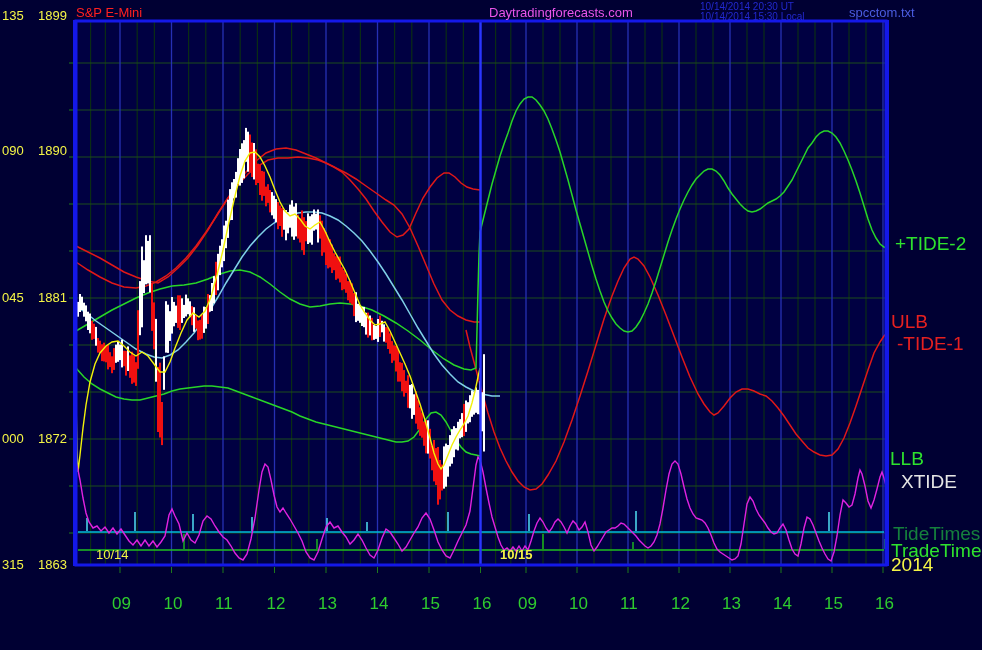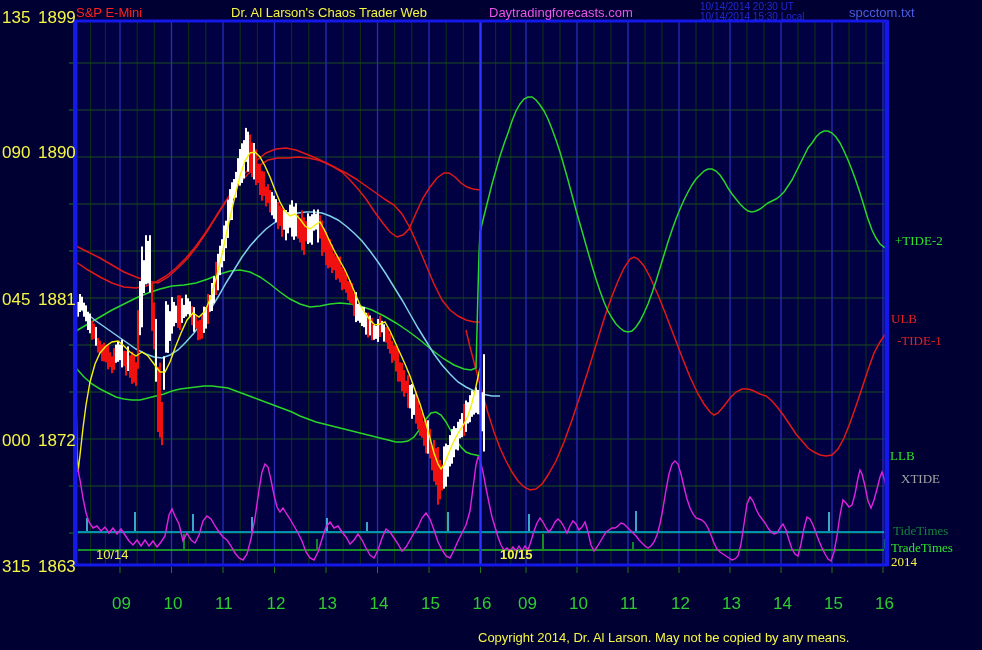--- a/index.html
+++ b/index.html
@@ -2,24 +2,24 @@
 <html><head>
 <meta charset="utf-8">
 <style>
   html,body{margin:0;padding:0;background:#000033;}
   #screen{position:relative;width:982px;height:650px;background:#000033;overflow:hidden;
           font-family:"Liberation Sans",sans-serif;}
   #chart-svg{position:absolute;left:0;top:0;}
   .txt{position:absolute;font-size:13px;white-space:pre;line-height:14px;}
   .yellow{color:#f5f546;}
   .tiny{font-size:10px;line-height:10px;}
-  .axis-row{position:absolute;left:2px;width:72px;color:#f5f546;font-size:17px;}
+  .axis-row{position:absolute;left:2px;width:72px;color:#f5f546;font-size:13px;}
   .axis-row .p2{position:absolute;left:36px;}
   .hour{position:absolute;top:594px;color:#2ecc2e;font-size:17px;}
-  .rlab{position:absolute;font-size:13px;white-space:pre;font-family:Liberation Serif, serif;}
+  .rlab{position:absolute;font-size:19px;white-space:pre;}
 </style>
 </head>
 <body>
 
 <div id="screen">
   <svg id="chart-svg" width="982" height="650">
       <rect x="76" y="21" width="810" height="544" fill="#000042"></rect>
       <line x1="90.66666666666667" y1="21" x2="90.66666666666667" y2="565" stroke="#0d360d"></line>
       <line x1="105.33333333333333" y1="21" x2="105.33333333333333" y2="565" stroke="#0d360d"></line>
       <line x1="137.16666666666666" y1="21" x2="137.16666666666666" y2="565" stroke="#0d360d"></line>
@@ -336,21 +336,20 @@
       <rect x="483" y="354.2" width="2" height="97.3" fill="#ffffff"></rect>
       <polyline points="76,315 76,400 77,450 78,472 80,455 83,428 86,405 90,382 95,364 100,353 106,346 112,342 118,341 124,346 130,352 136,356 142,352 148,356 154,364 160,372 165,372 170,362 175,348 181,333 187,320 193,313 199,317 205,311 211,297 217,275 223,250 229,222 235,196 240,176 245,161 250,153 255,152 260,157 265,166 270,177 275,190 280,202 285,211 290,216 295,214 300,219 305,226 310,229 315,225 320,222 325,231 330,242 335,252 340,261 345,270 350,281 355,293 360,305 365,313 370,320 375,325 380,324 385,322 390,331 395,342 400,353 405,364 410,376 415,390 420,404 425,420 430,438 434,453 438,464 441,469 444,465 448,455 452,445 456,437 460,430 464,424 468,416 472,403 475,391 478,377 480,368" fill="none" stroke="#f2f20a" stroke-width="1.4"></polyline>
       <polyline points="76,462 78,470 80,480 83,498 86,513 89,522 93,528 97,526 101,531 105,527 109,533 113,528 117,534 121,529 125,535 129,541 133,545 137,540 141,546 145,540 149,546 153,541 157,547 161,542 165,536 169,515 172,509 175,516 179,524 183,541 187,533 191,540 195,543 199,535 203,521 207,516 211,519 215,526 219,532 223,537 227,540 231,546 235,553 239,558 243,560 247,554 251,539 255,518 259,490 262,472 265,464 268,467 271,480 274,495 277,507 280,512 283,508 286,513 290,519 294,526 298,533 302,541 306,552 310,558 314,560 318,552 322,539 326,527 330,522 334,528 338,526 342,532 346,537 350,544 354,540 358,534 362,540 366,548 370,555 374,558 378,550 382,538 386,529 390,532 394,538 398,544 402,551 406,547 410,540 414,533 418,527 422,518 426,513 430,519 434,530 438,542 442,550 446,556 450,558 454,550 458,541 462,533 466,525 470,511 473,488 476,465 478,457 480,460 483,472 486,488 489,503 492,517 495,527 498,537 501,545 504,550 507,548 510,551 513,547 516,551 519,546 522,551 525,546 528,550 531,541 534,531 537,523 540,518 543,522 546,528 549,532 552,528 555,522 558,519 561,522 564,527 567,533 570,526 573,521 576,524 579,530 582,527 585,522 588,532 591,545 594,551 597,547 600,542 603,537 606,532 609,530 612,528 615,528 618,526 621,523 624,524 627,527 630,530 633,533 636,536 639,540 642,543 645,546 648,548 651,546 654,542 657,535 660,524 663,508 666,490 669,474 672,464 675,461 678,464 681,474 684,487 687,499 690,508 693,514 696,518 699,519 702,520 705,523 708,528 711,535 714,543 717,549 720,552 723,554 726,556 729,558 732,560 735,559 738,556 741,544 744,524 747,504 750,497 753,501 756,509 759,515 762,519 765,523 768,528 771,532 774,534 777,533 780,528 783,524 786,530 789,540 792,549 795,554 798,556 801,544 804,528 807,517 810,519 813,525 816,533 819,541 822,548 825,554 828,559 831,561 834,552 837,536 840,515 843,500 846,503 849,507 852,505 855,494 858,478 860,470 862,474 865,486 868,501 871,508 874,500 877,489 880,477 882,472 884,478 886,486 888,482" fill="none" stroke="#e022e0" stroke-width="1.4"></polyline>
       <line x1="480.5" y1="21" x2="480.5" y2="565" stroke="#2a35ff" stroke-width="2.4"></line>
       <rect x="76" y="21" width="810" height="544" fill="none" stroke="#1418e8" stroke-width="3"></rect>
       <line x1="75" y1="20" x2="75" y2="566" stroke="#1418e8" stroke-width="4"></line>
       <line x1="887" y1="20" x2="887" y2="566" stroke="#1418e8" stroke-width="4"></line>
     </svg>
 
   <div class="txt" style="left:76px;top:6px;color:#ff2020;">S&amp;P E-Mini</div>
-  <div class="txt yellow" style="left:231px;top:6px;">Dr. Al Larson's Chaos Trader Web</div>
   <div class="txt" style="left:489px;top:6px;color:#ea55ea;">Daytradingforecasts.com</div>
   <div class="txt tiny" style="left:700px;top:2px;color:#2228d0;">10/14/2014 20:30 UT</div>
   <div class="txt tiny" style="left:700px;top:12px;color:#2228d0;">10/14/2014 15:30 Local</div>
   <div class="txt" style="left:849px;top:6px;color:#4a5ce0;">spcctom.txt</div>
 
   <div id="left-axis">
       <div class="axis-row" style="top: 8px;"><span>135</span><span class="p2">1899</span></div>
       <div class="axis-row" style="top: 143px;"><span>090</span><span class="p2">1890</span></div>
       <div class="axis-row" style="top: 290px;"><span>045</span><span class="p2">1881</span></div>
       <div class="axis-row" style="top: 431px;"><span>000</span><span class="p2">1872</span></div>
@@ -376,20 +375,19 @@
     </div>
   <div id="date-labels">
       <div class="txt yellow" style="left: 96px; top: 548px;">10/14</div>
       <div class="txt yellow" style="left: 500px; top: 548px; font-weight: bold;">10/15</div>
     </div>
   <div id="right-labels">
       <div class="rlab" style="left: 895px; top: 233px; color: rgb(46, 226, 46);">+TIDE-2</div>
       <div class="rlab" style="left: 891px; top: 311px; color: rgb(230, 32, 32);">ULB</div>
       <div class="rlab" style="left: 897px; top: 333px; color: rgb(230, 32, 32); text-align: right;">-TIDE-1</div>
       <div class="rlab" style="left: 890px; top: 448px; color: rgb(46, 226, 46);">LLB</div>
-      <div class="rlab" style="left: 901px; top: 471px; color: #a3a3a3;">XTIDE</div>
+      <div class="rlab" style="left: 901px; top: 471px; color: #e5e5e5;">XTIDE</div>
       <div class="rlab" style="left: 893px; top: 523px; color: #15803d;">TideTimes</div>
       <div class="rlab" style="left: 891px; top: 540px; color: rgb(46, 226, 46);">TradeTimes</div>
       <div class="rlab" style="left: 891px; top: 554px; color: rgb(245, 245, 70);">2014</div>
     </div>
 
-  <div class="txt yellow" style="left:478px;top:631px;">Copyright 2014, Dr. Al Larson. May not be copied by any means.</div>
 </div>
 
 </body></html>

